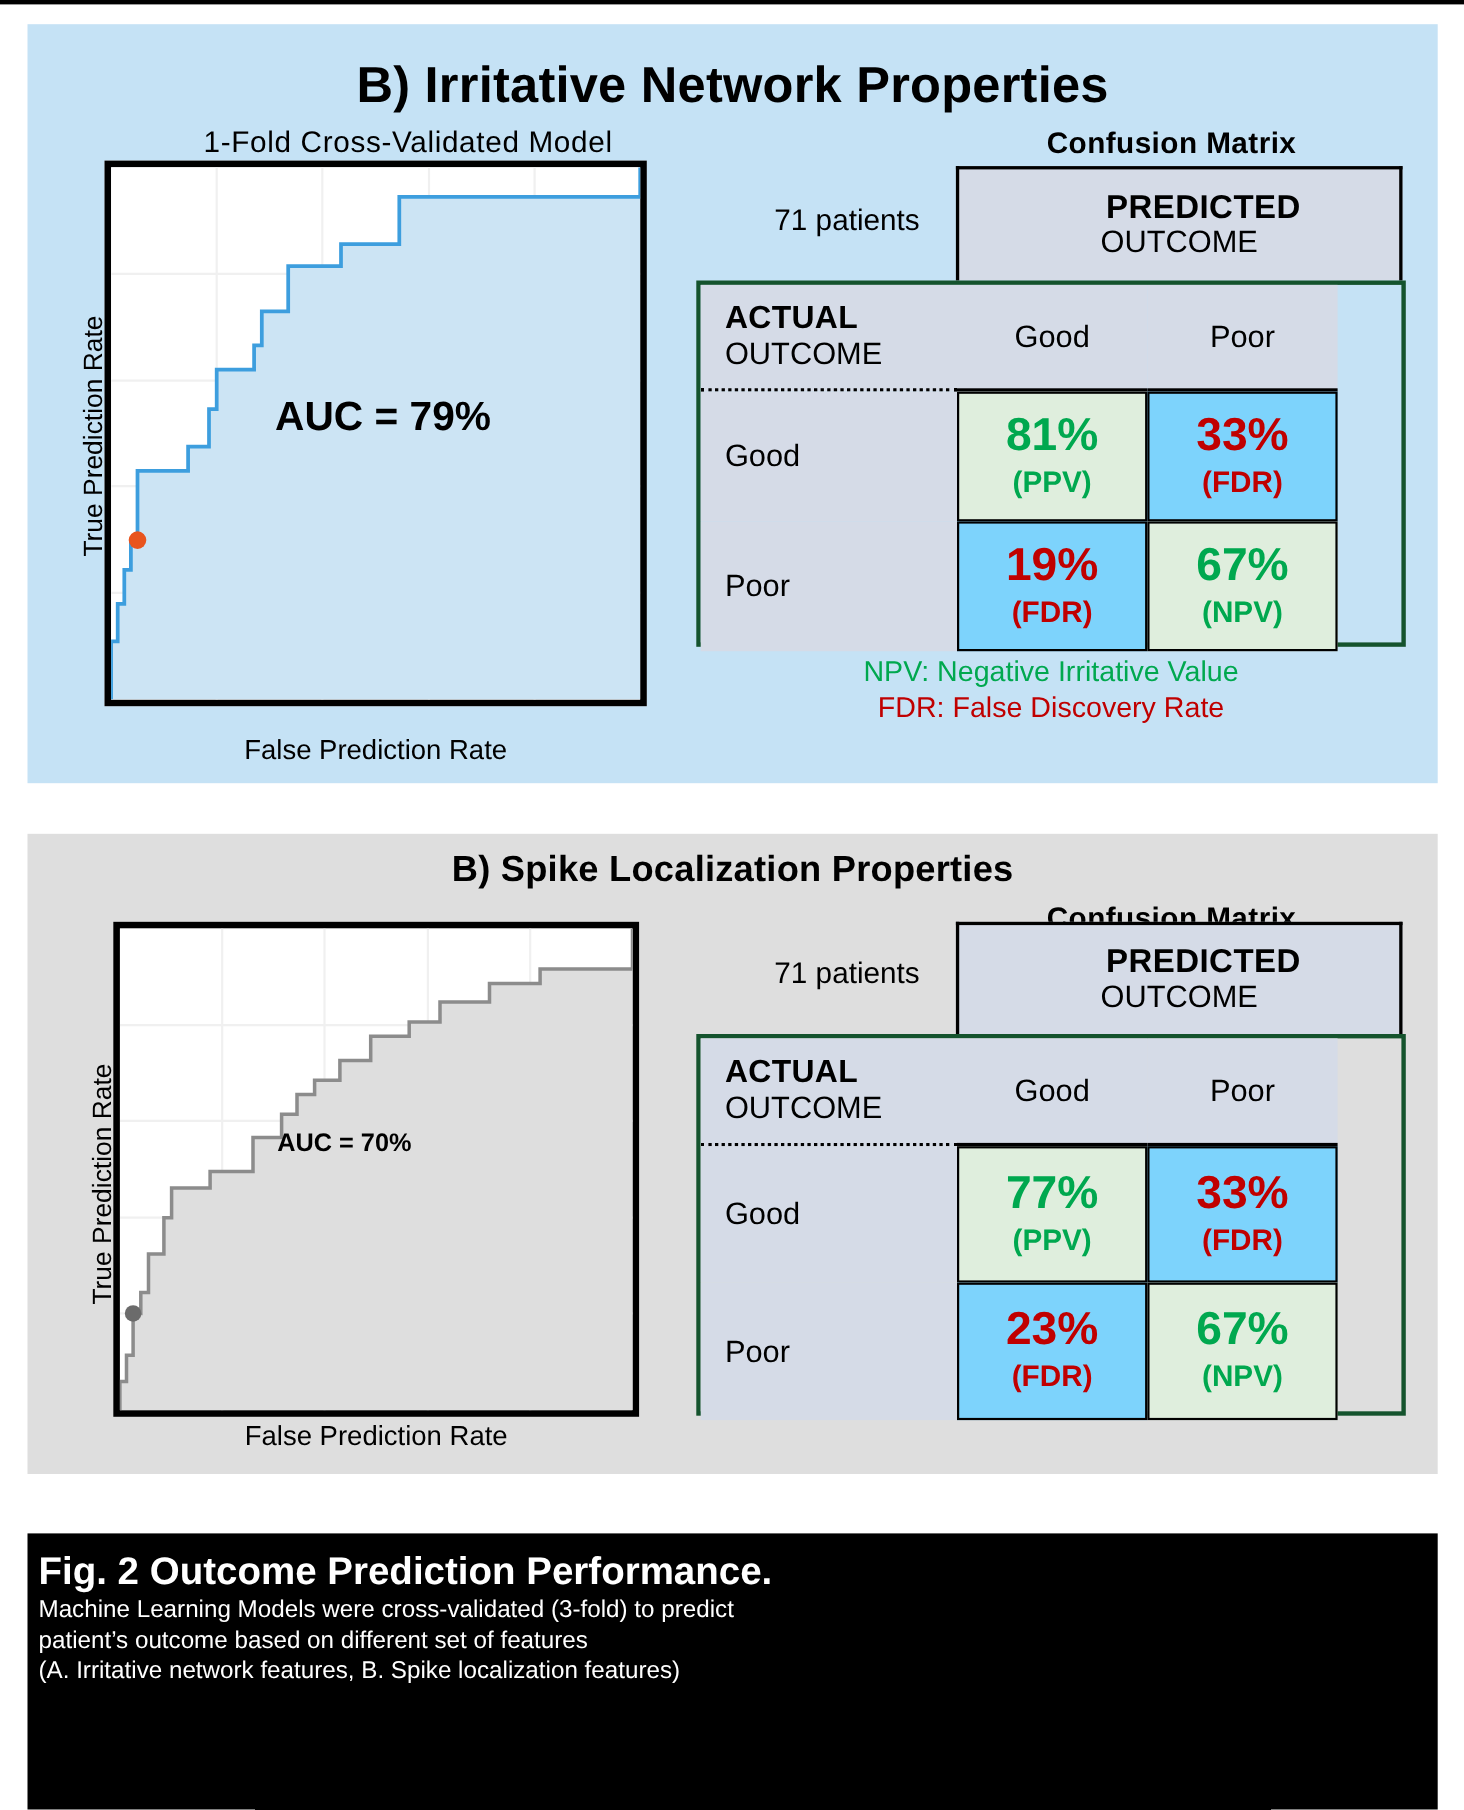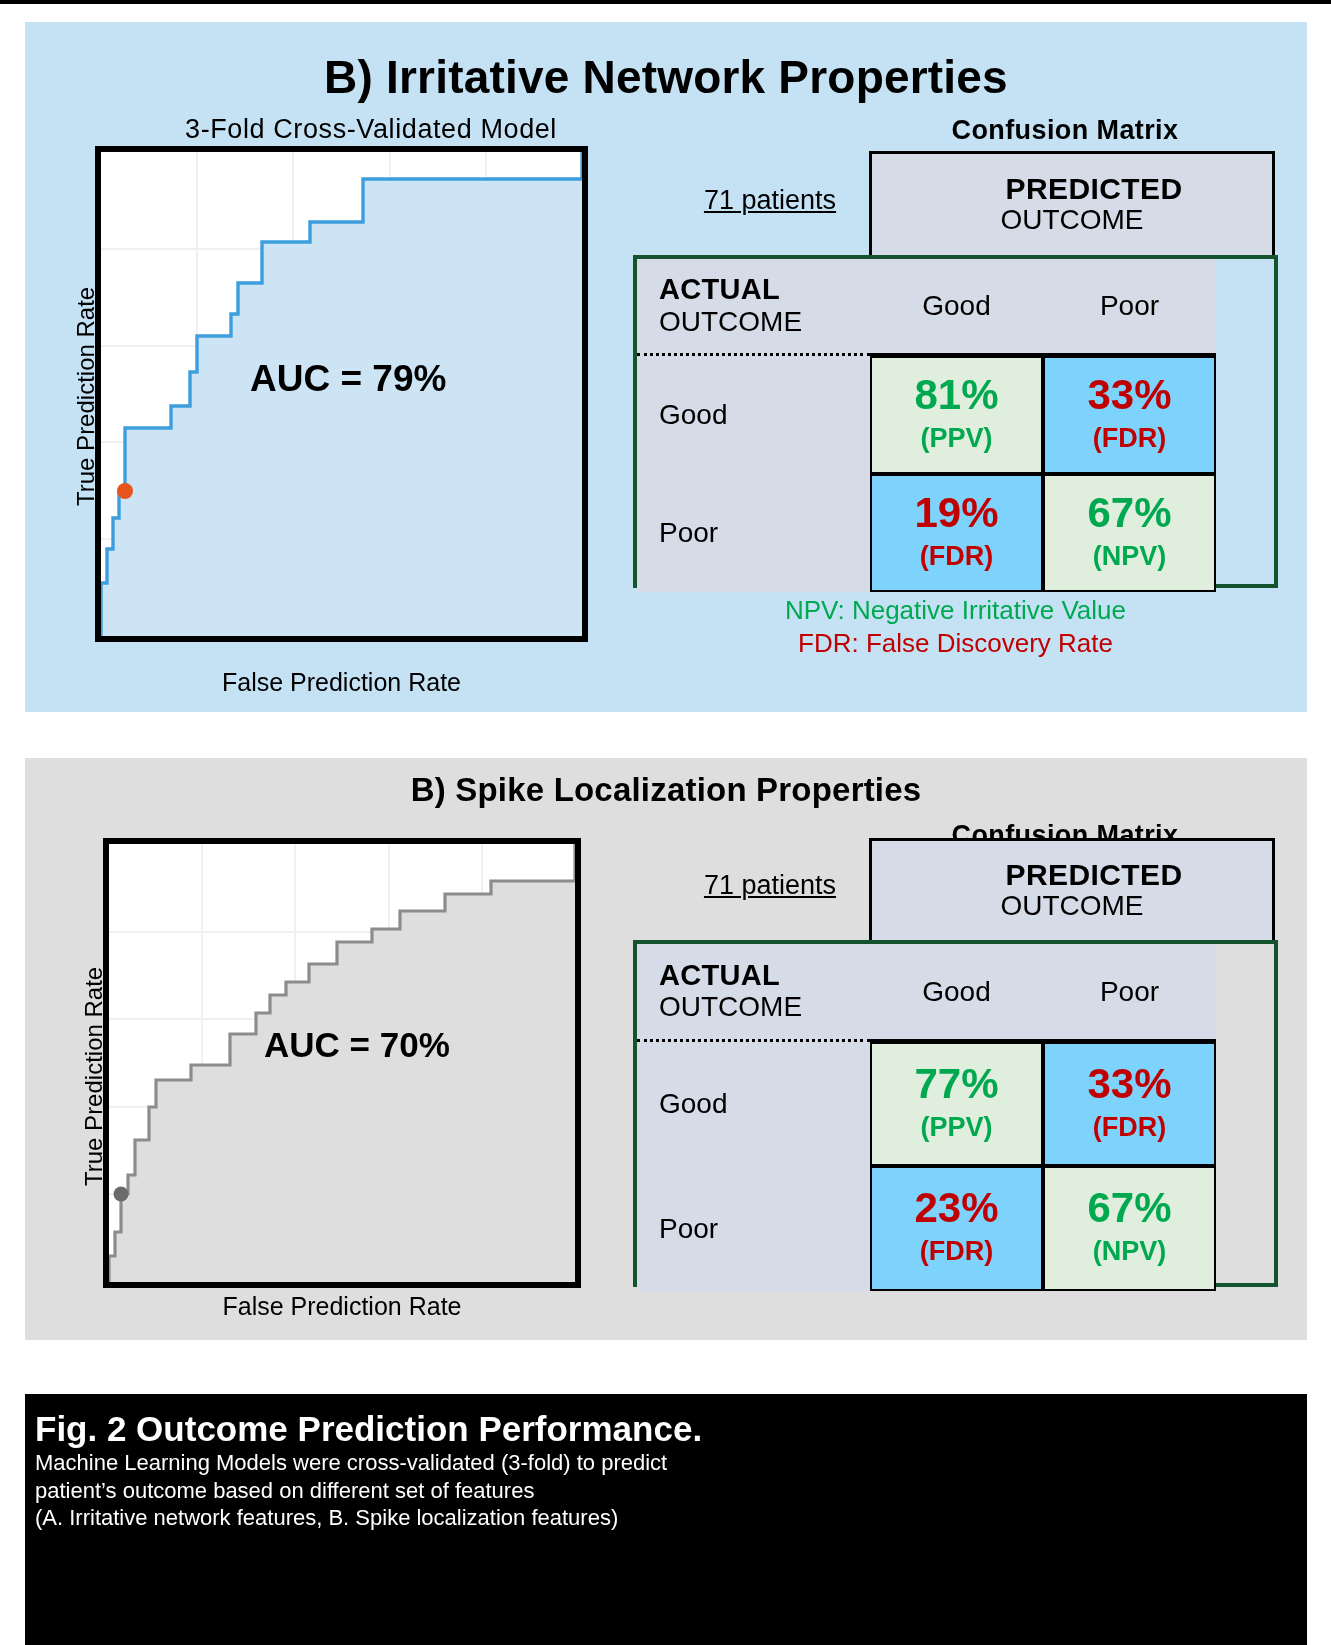--- a/index.html
+++ b/index.html
@@ -37,24 +37,24 @@
   .axis-y{position:absolute;transform:rotate(-90deg);transform-origin:left top;
           font-size:24px;color:#000;white-space:nowrap;}
   #ylab-a{left:72px;top:506px;}
   #ylab-b{left:80px;top:1186px;}
   .axis-x{position:absolute;font-size:25px;color:#000;text-align:center;}
   #xlab-a{left:95px;top:668px;width:493px;}
   #xlab-b{left:103px;top:1292px;width:478px;}
 
   .auc{position:absolute;font-weight:bold;color:#000;}
   #auc-a{left:250px;top:358px;font-size:37px;}
-  #auc-b{left:264px;top:1025px;font-size:35px;}
-
-  
-  .patients{position:absolute;font-size:27px;color:#000;text-align:center;text-decoration:underline;}
+  #auc-b{left:252px;top:1025px;font-size:23px;}
+
+  
+  .patients{position:absolute;font-size:27px;color:#000;text-align:center;}
   #patients-a{left:655px;top:185px;width:230px;}
   #patients-b{left:655px;top:870px;width:230px;}
 
   .pred-head{position:absolute;box-sizing:border-box;background:#d5dbe7;
              border:3px solid #000;border-bottom:none;
              display:flex;flex-direction:column;align-items:center;justify-content:center;}
   #pred-a{left:869px;top:151px;width:406px;height:104px;}
   #pred-b{left:869px;top:838px;width:406px;height:102px;}
   .pred-head .l1{font-weight:bold;font-size:30px;color:#000;line-height:1.05;letter-spacing:.4px;margin-left:44px;}
   .pred-head .l2{font-weight:normal;font-size:28px;color:#000;line-height:1.15;}
@@ -93,21 +93,21 @@
   #caption-box .cap-title{color:#fff;font-weight:bold;font-size:35px;line-height:1.18;}
   #caption-box .cap-line{color:#fff;font-weight:normal;font-size:22px;line-height:1.25;}
 </style>
 </head>
 <body>
 
 <div class="topline"></div>
 
 <div class="panel" id="panel-a">
   <div class="panel-title" id="title-a">B) Irritative Network Properties</div>
-  <div class="sub-title" id="roc-title-a">3-Fold Cross-Validated Model</div>
+  <div class="sub-title" id="roc-title-a">1-Fold Cross-Validated Model</div>
   <div class="cm-title" id="cm-title-a">Confusion Matrix</div>
 </div>
 
 <div class="roc" id="roc-a">
   <svg viewBox="0 0 481 484" preserveAspectRatio="none">
     <rect x="0" y="0" width="481" height="484" fill="#ffffff"></rect>
     <g stroke="#f0f0f0" stroke-width="2">
       <line x1="96" y1="0" x2="96" y2="484"></line>
       <line x1="192" y1="0" x2="192" y2="484"></line>
       <line x1="289" y1="0" x2="289" y2="484"></line>

